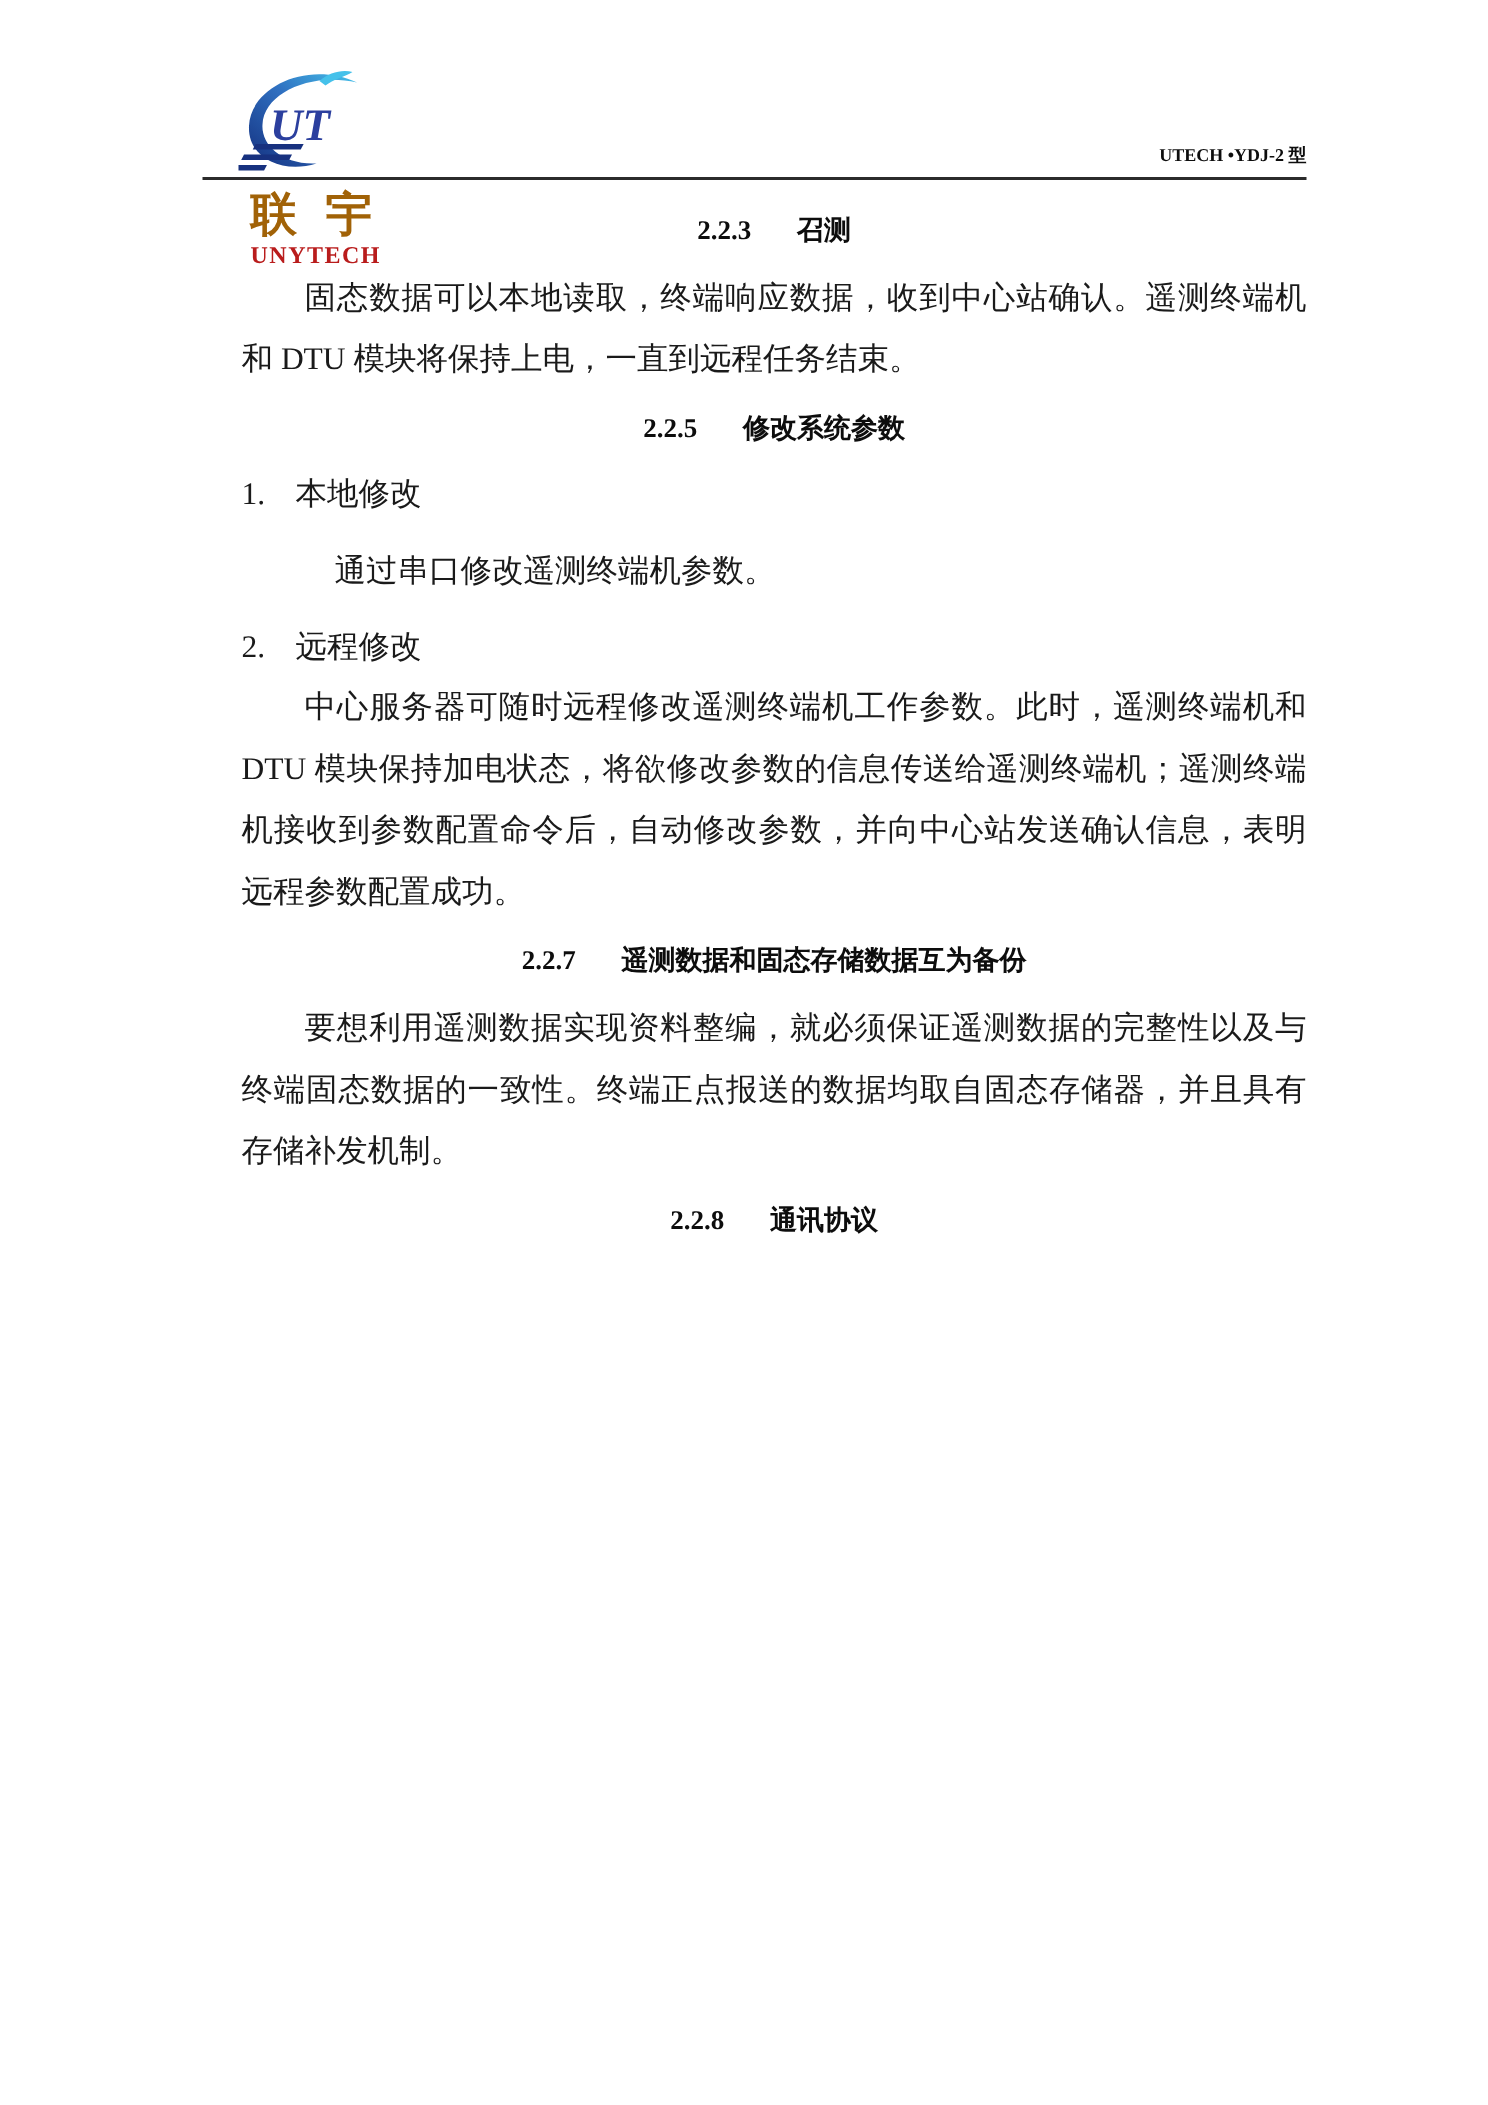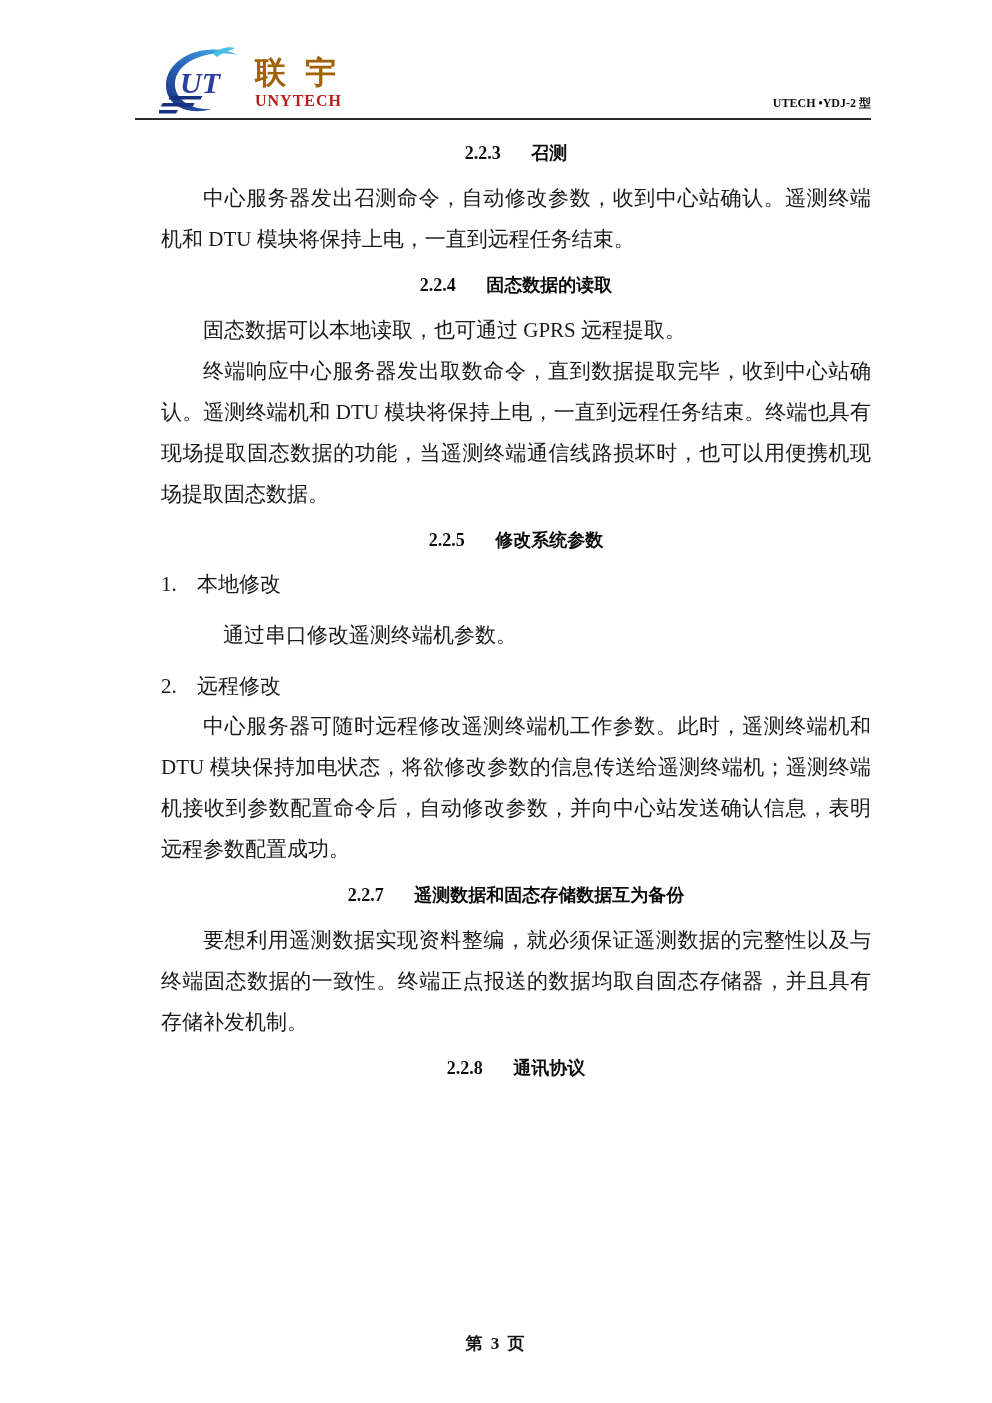--- a/index.html
+++ b/index.html
@@ -13,21 +13,21 @@
   }
   .page { position: absolute; inset: 0; }
 
   
   .header {
     position: absolute;
     left: 135px; right: 121px; top: 44px;
     height: 74px;
     border-bottom: 2px solid #2b2b2b;
   }
-  .logo { position: absolute; left: 24px; top: 2px; display: flex; align-items: flex-start; }
+  .logo { position: absolute; left: 24px; top: 2px; display: flex; align-items: flex-start; flex-direction: column; }
   .logo-mark { width: 88px; height: 70px; flex: 0 0 auto; }
   .logo-text { margin-left: 8px; padding-top: 10px; }
   .logo-cn {
     font-family: "Liberation Sans", "DejaVu Sans", sans-serif;
     font-weight: bold; font-size: 31px; line-height: 34px;
     letter-spacing: 0.62em; color: #a16207; white-space: nowrap;
   }
   .logo-en {
     font-weight: bold; font-size: 16px; line-height: 18px;
     letter-spacing: 1px; color: #b91c1c; margin-top: 2px;
@@ -108,31 +108,23 @@
     <div class="model">UTECH •YDJ-2 型</div>
   </div>
 
   <div class="content">
 
     <section>
       <h2 class="sec-h">
         <span class="num">2.2.3</span>
         <span class="ttl">召测</span>
       </h2>
-      <p class="body">中心服务器发出召测命令，自动修改参数，收到中心站确认。遥测终端机和 DTU 模块将保持上电，一直到远程任务结束。</p>
+      <p class="body">固态数据可以本地读取，终端响应数据，收到中心站确认。遥测终端机和 DTU 模块将保持上电，一直到远程任务结束。</p>
     </section>
 
-    <section>
-      <h2 class="sec-h">
-        <span class="num">2.2.4</span>
-        <span class="ttl">固态数据的读取</span>
-      </h2>
-      <p class="body">固态数据可以本地读取，也可通过 GPRS 远程提取。</p>
-      <p class="body">终端响应中心服务器发出取数命令，直到数据提取完毕，收到中心站确认。遥测终端机和 DTU 模块将保持上电，一直到远程任务结束。终端也具有现场提取固态数据的功能，当遥测终端通信线路损坏时，也可以用便携机现场提取固态数据。</p>
-    </section>
 
     <section>
       <h2 class="sec-h">
         <span class="num">2.2.5</span>
         <span class="ttl">修改系统参数</span>
       </h2>
       <div class="li-row">
         <span class="li-num">1.</span>
         <span class="li-label">本地修改</span>
       </div>
@@ -155,15 +147,14 @@
 
     <section>
       <h2 class="sec-h">
         <span class="num">2.2.8</span>
         <span class="ttl">通讯协议</span>
       </h2>
     </section>
 
   </div>
 
-  <div class="footer">第 3 页</div>
 
 </div>
 
 </body></html>

